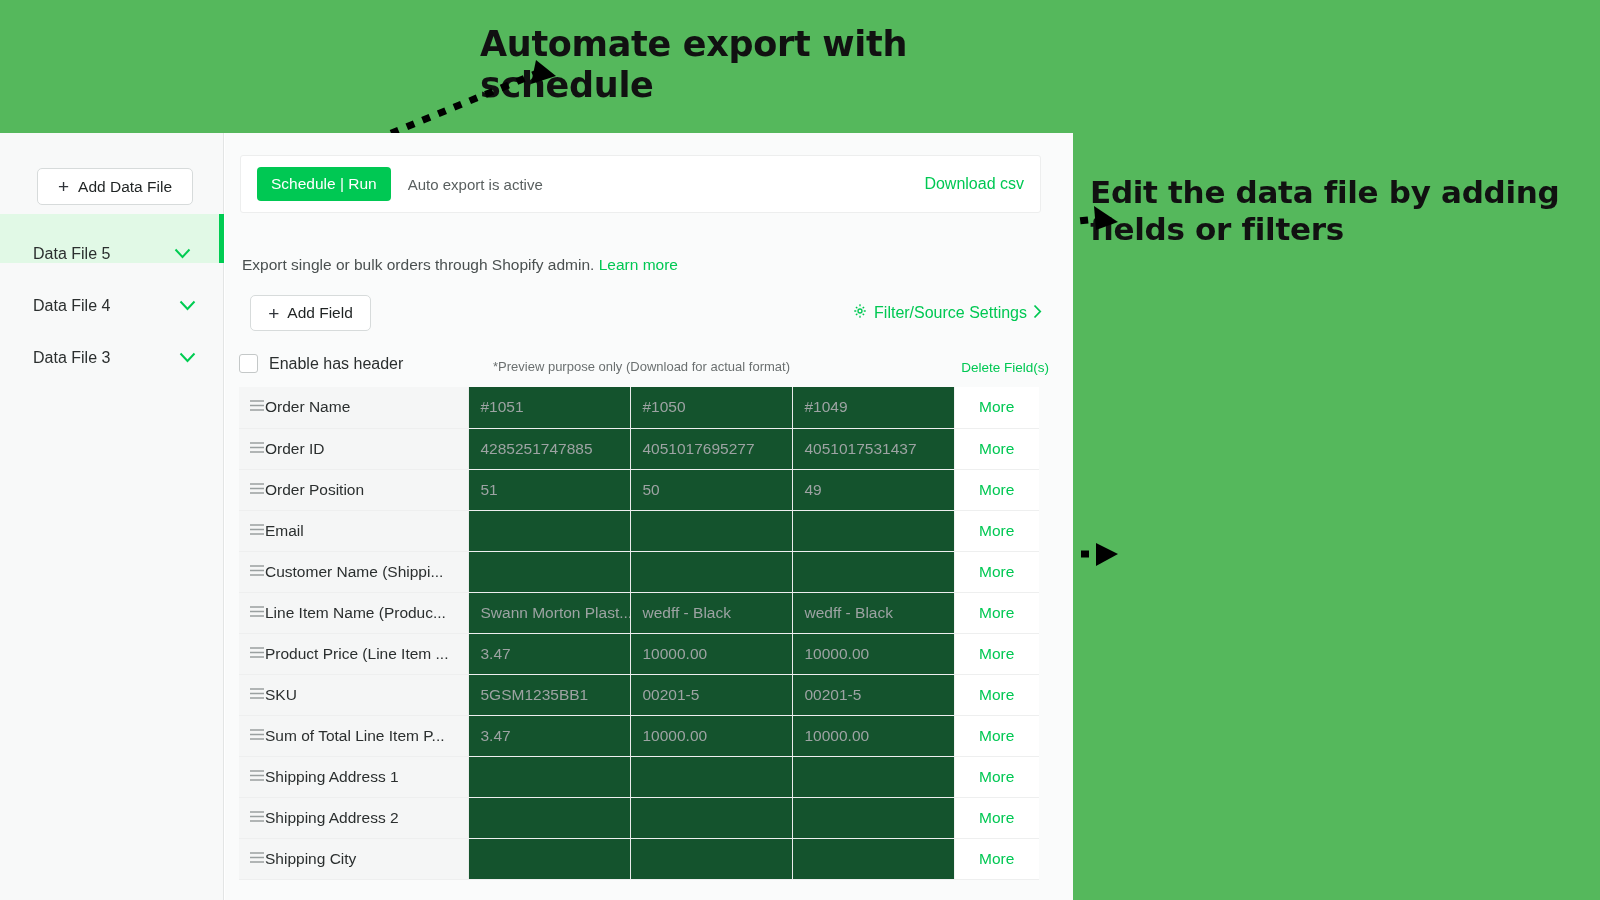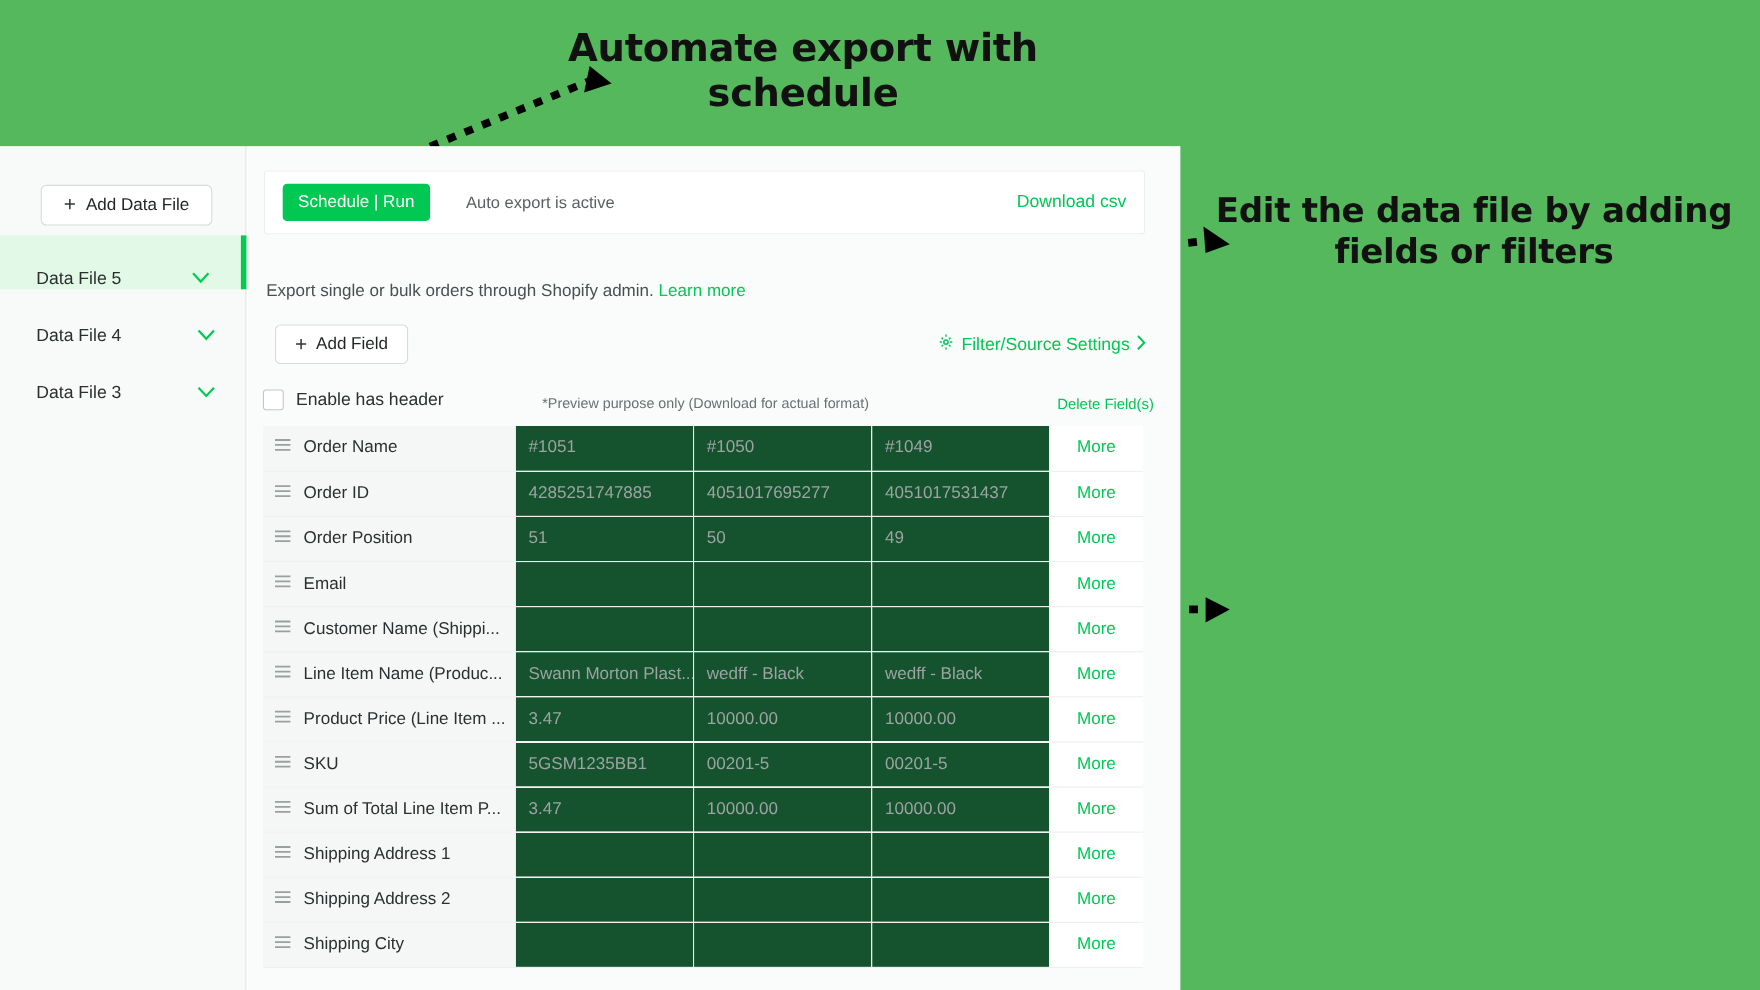--- a/index.html
+++ b/index.html
@@ -13,21 +13,21 @@
     width: 1600px; height: 900px;
     background: #55b85c;
   }
 
   
   .callout {
     position: absolute;
     color: #111111;
     font-weight: bold;
     font-family: "DejaVu Sans", sans-serif;
-    text-align: center;
+    text-align: left;
     line-height: 1.18;
     letter-spacing: -0.3px;
   }
   #callout-schedule { left: 480px; top: 24px; width: 500px; font-size: 35px; }
   #callout-edit     { left: 1090px; top: 174px; width: 500px; font-size: 31px; }
   #callout-preview  { left: 1100px; top: 505px; width: 485px; font-size: 31px; }
 
   .arrow-svg { position: absolute; overflow: visible; }
 
   
@@ -106,21 +106,21 @@
     padding: 0 14px;
     background: #00c853;
     color: #ffffff;
     border: none; border-radius: 4px;
     font-size: 15.5px;
     font-family: "Liberation Sans", sans-serif;
     display: flex; align-items: center;
     cursor: pointer;
   }
   #auto-export-status {
-    margin-left: 33px;
+    margin-left: 17px;
     font-size: 15px;
     color: #595f5f;
   }
   #download-csv-link {
     margin-left: auto;
     font-size: 16px;
     color: #00c853;
     cursor: pointer;
     text-decoration: none;
   }
@@ -199,21 +199,21 @@
     font-size: 15.5px;
     overflow: hidden;
     white-space: nowrap;
   }
   td.col-field {
     width: 229px;
     background: #f5f6f6;
     padding-left: 10px;
     color: #2b2f2f;
   }
-  .field-inner { display: flex; align-items: flex-start; gap: 11px; }
+  .field-inner { display: flex; align-items: flex-start; }
   td.col-val {
     width: 162px;
     background: #14532d;
     border-left: 1px solid #eaebeb;
     padding-left: 12px;
     color: #9da3a3;
   }
   td.col-val-3 { width: 162px; }
   td.col-more {
     width: 85px;

